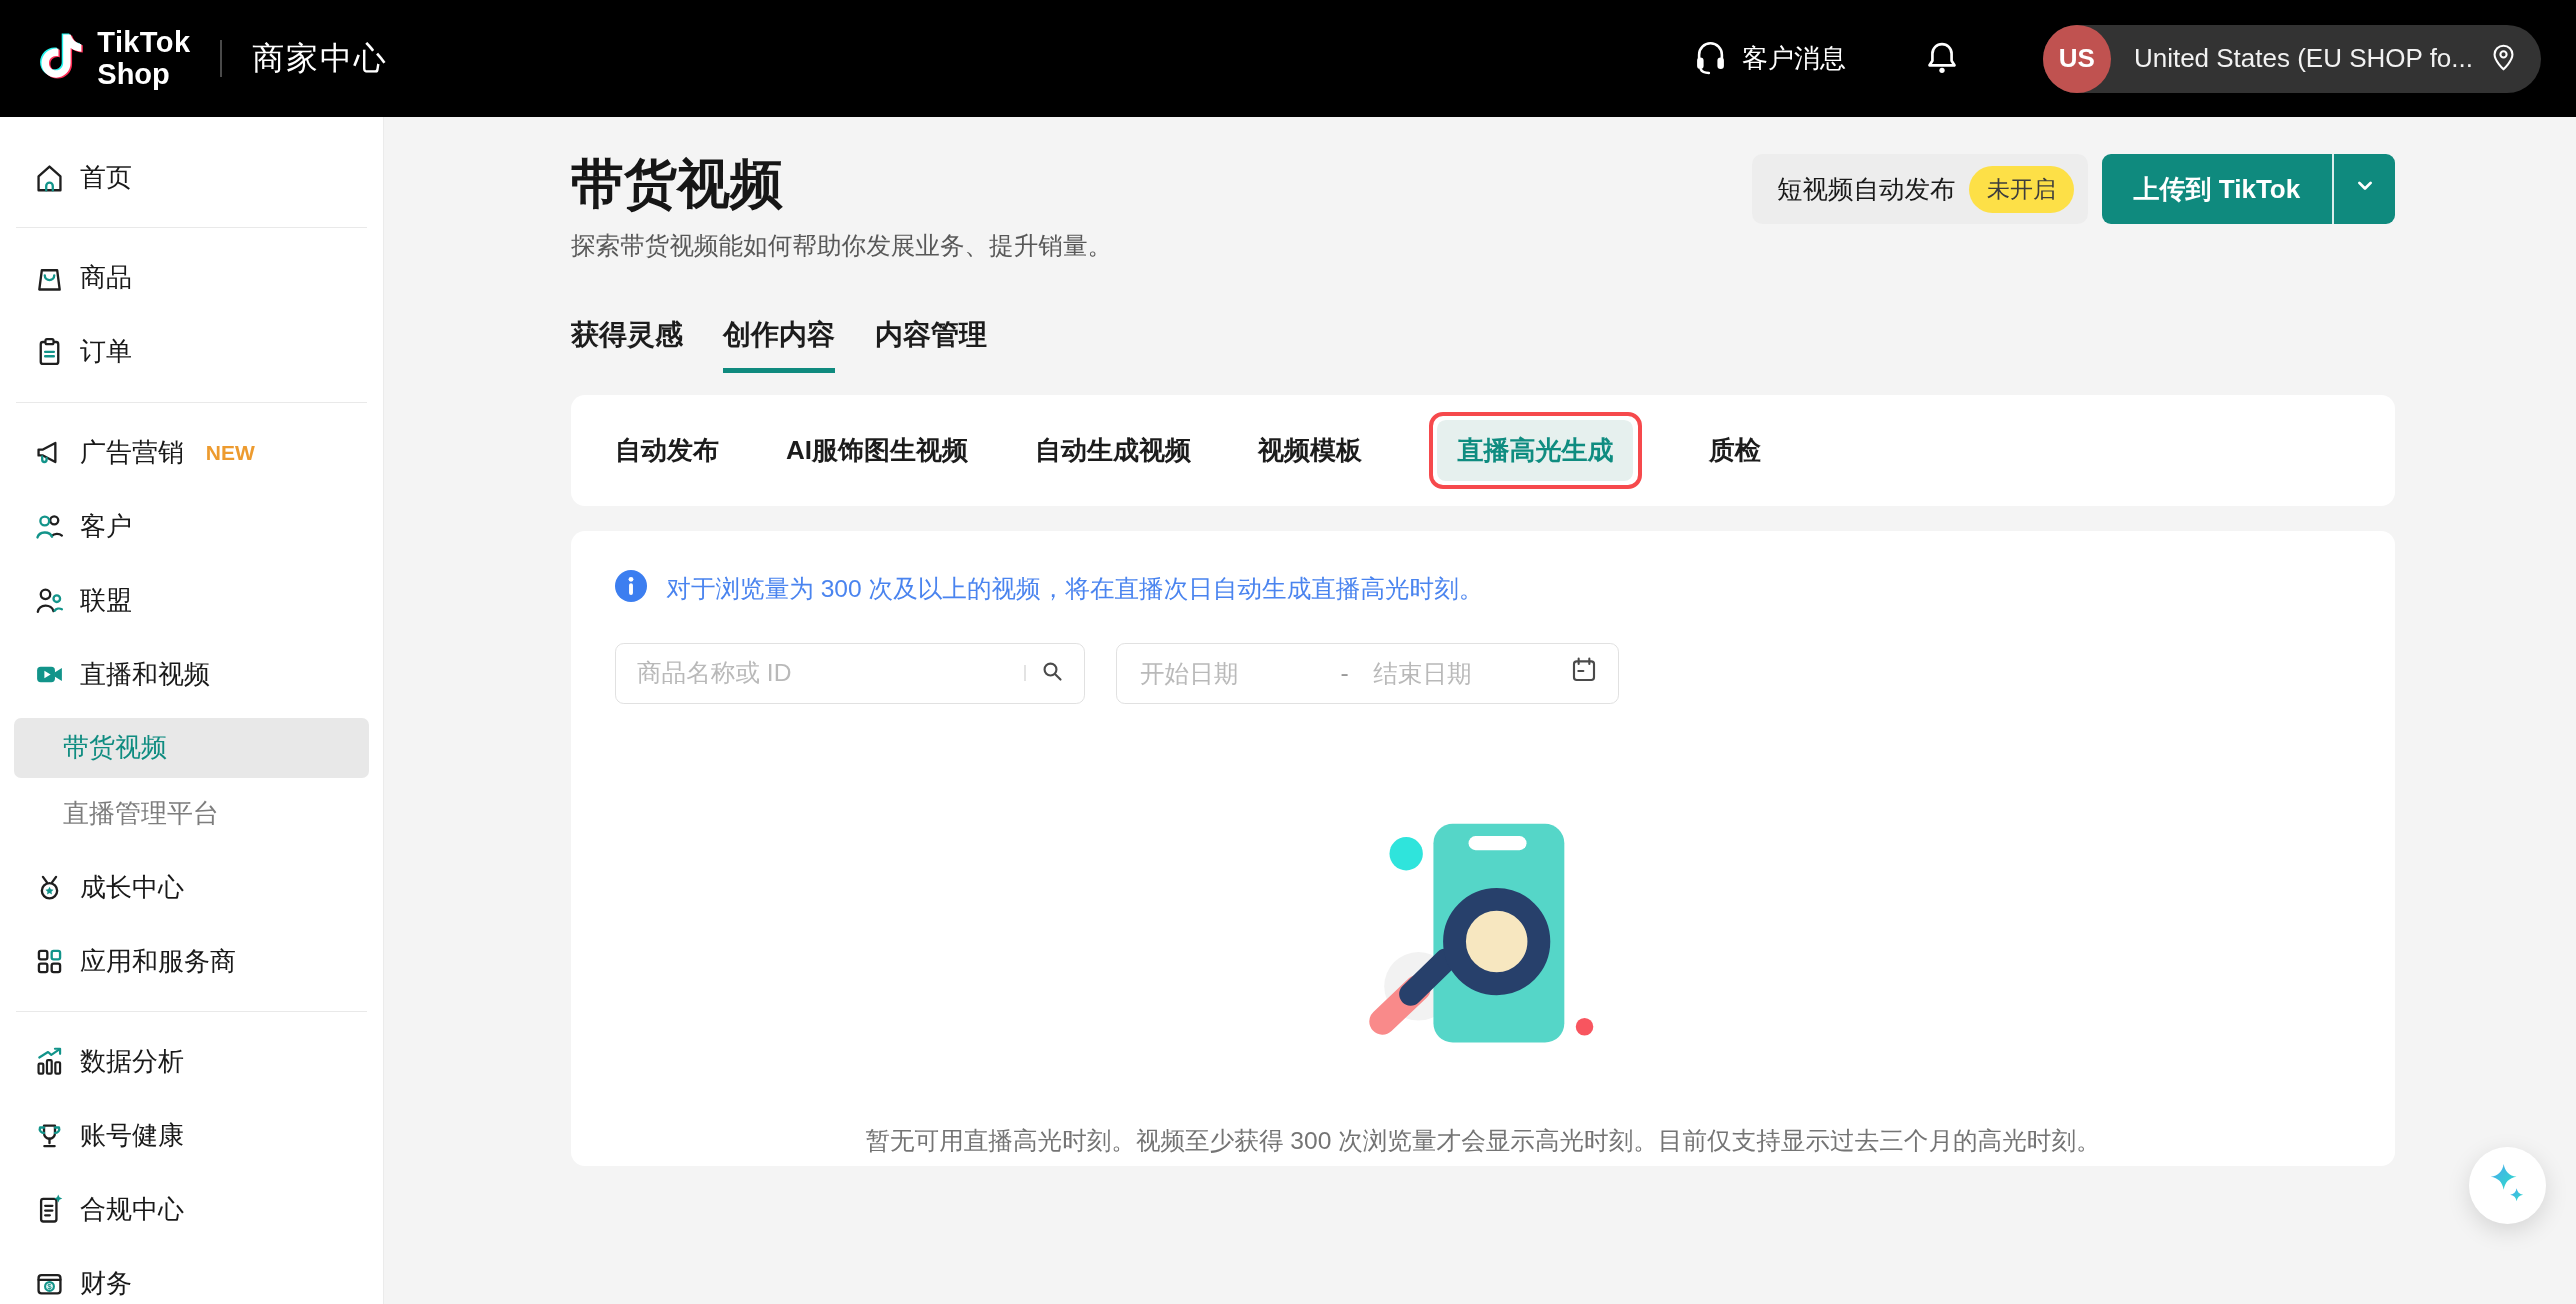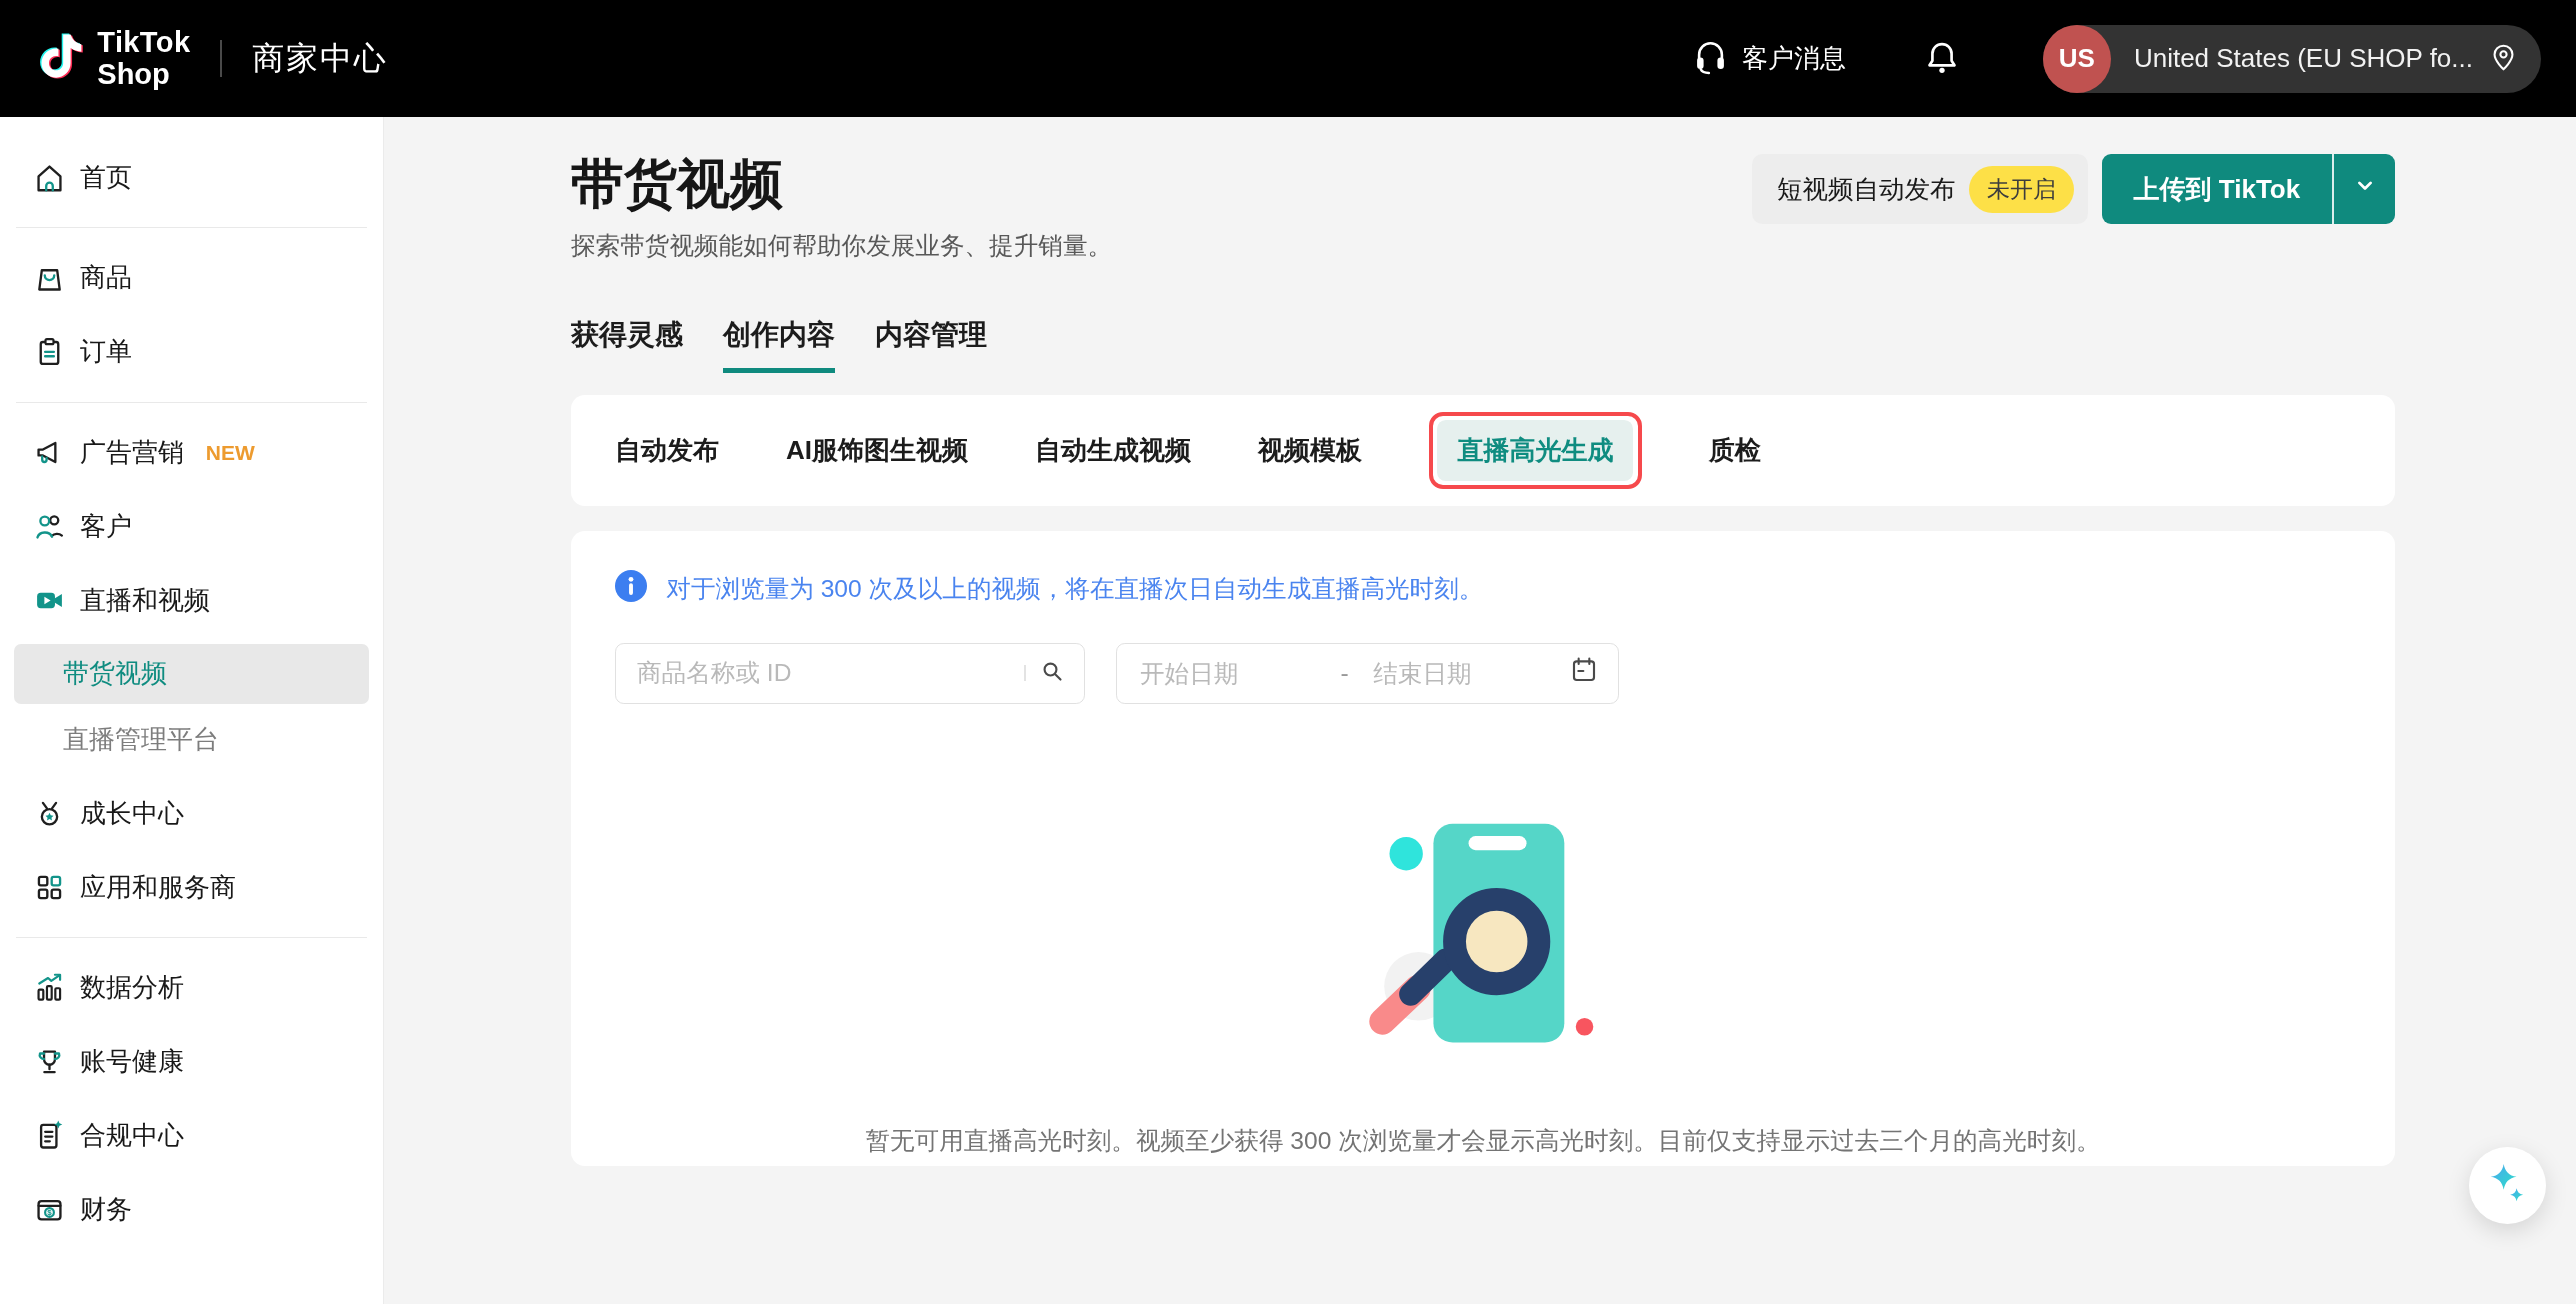--- a/index.html
+++ b/index.html
@@ -203,20 +203,31 @@
       <svg viewBox="0 0 48 48" width="35" height="35" fill="none" stroke-linecap="round">
         <circle cx="30.5" cy="15.5" r="5.5" stroke="#1f1f1f" stroke-width="3.2"></circle>
         <path d="M27 37a9.5 8 0 0 1 14 -0.5" stroke="#1f1f1f" stroke-width="3.2"></path>
         <circle cx="17.5" cy="16.5" r="6" stroke="#12948A" stroke-width="3.2"></circle>
         <path d="M7.5 39a10.5 9 0 0 1 20 -1" stroke="#12948A" stroke-width="3.2"></path>
       </svg>
     </span>
     <span>客户</span>
   </div>
 
+  <div class="nav-item">
+    <span class="ic">
+      <svg viewBox="0 0 48 48" width="35" height="35" fill="none" stroke-linecap="round">
+        <circle cx="18.5" cy="15.5" r="6.5" stroke="#1f1f1f" stroke-width="3.2"></circle>
+        <path d="M8 39.5a11 10 0 0 1 21.5 -1" stroke="#1f1f1f" stroke-width="3.2"></path>
+        <circle cx="34" cy="21.5" r="4.5" stroke="#12948A" stroke-width="3.2"></circle>
+        <path d="M31 38a7.5 6.5 0 0 1 10 -2" stroke="#12948A" stroke-width="3.2"></path>
+      </svg>
+    </span>
+    <span>联盟</span>
+  </div>
 
   <div class="nav-item">
     <span class="ic">
       <svg viewBox="0 0 48 48" width="35" height="35">
         <rect x="7" y="13.5" width="24.5" height="21" rx="5" fill="#12948A"></rect>
         <path d="M31.5 21l9.5-6v18l-9.5-6Z" fill="#12948A"></path>
         <path d="M17 19l8.5 5-8.5 5Z" fill="#fff"></path>
       </svg>
     </span>
     <span>直播和视频</span>

